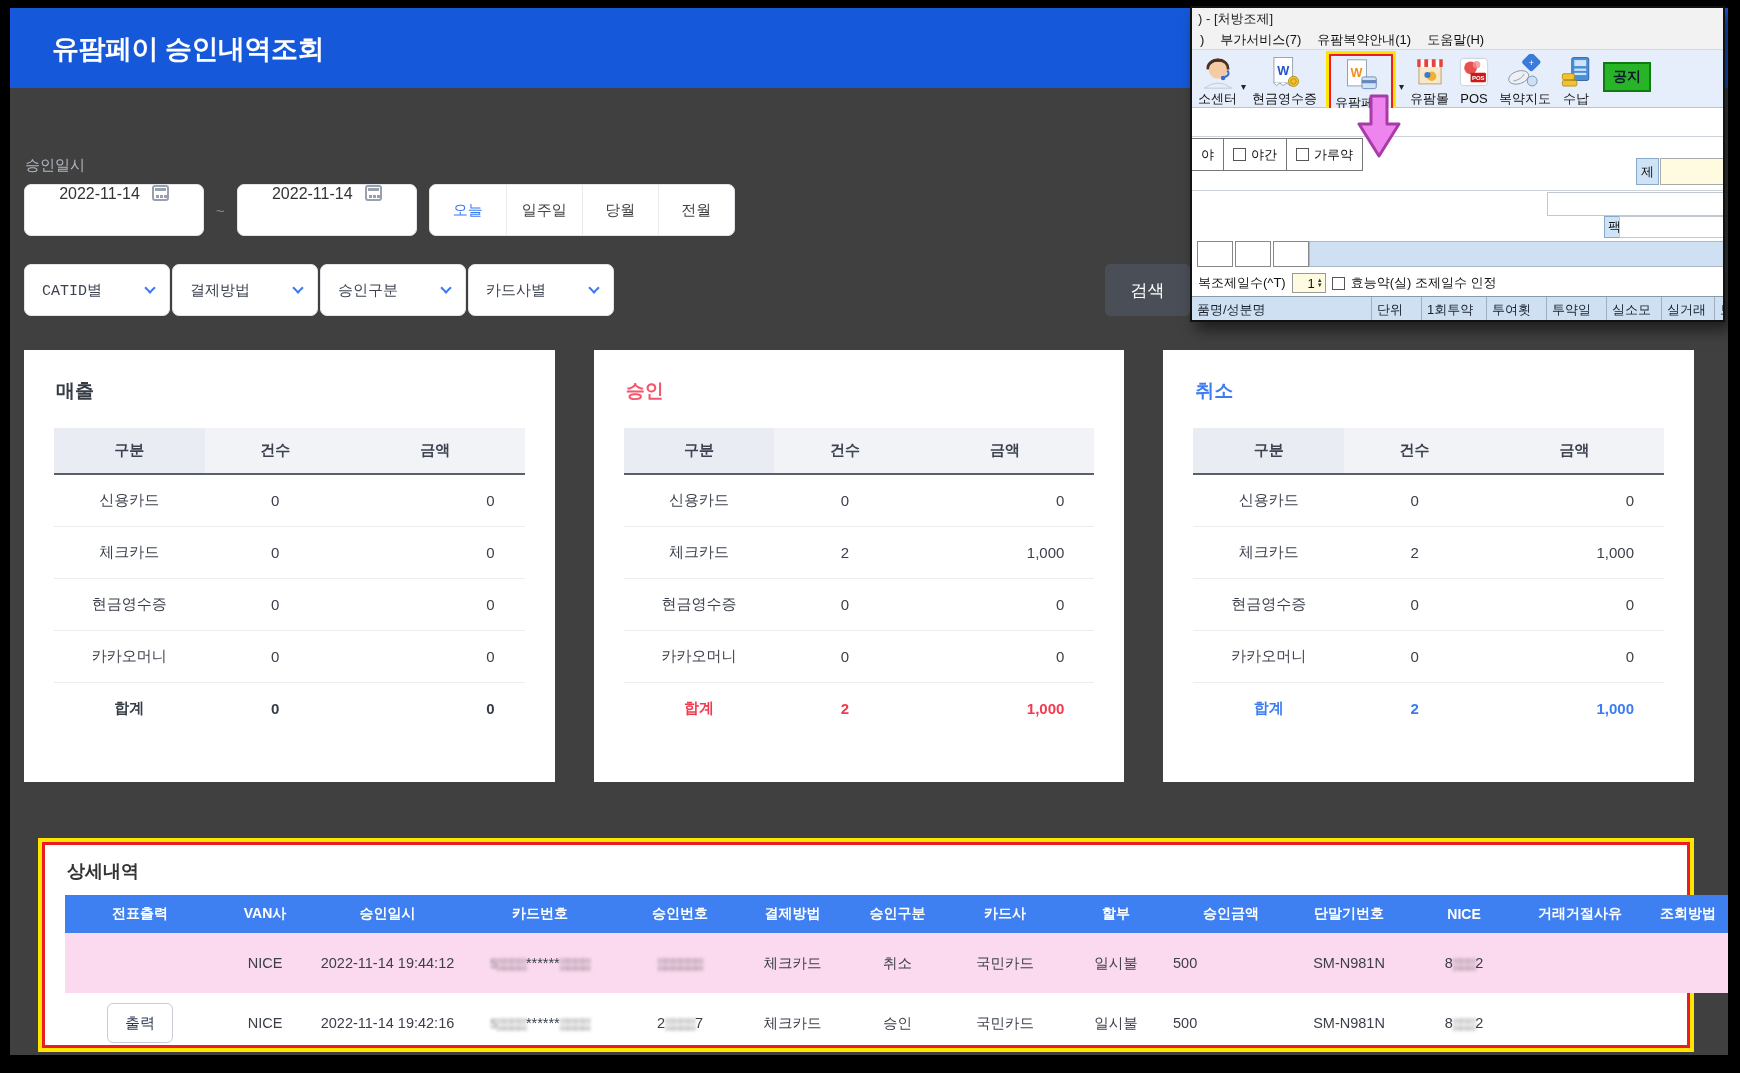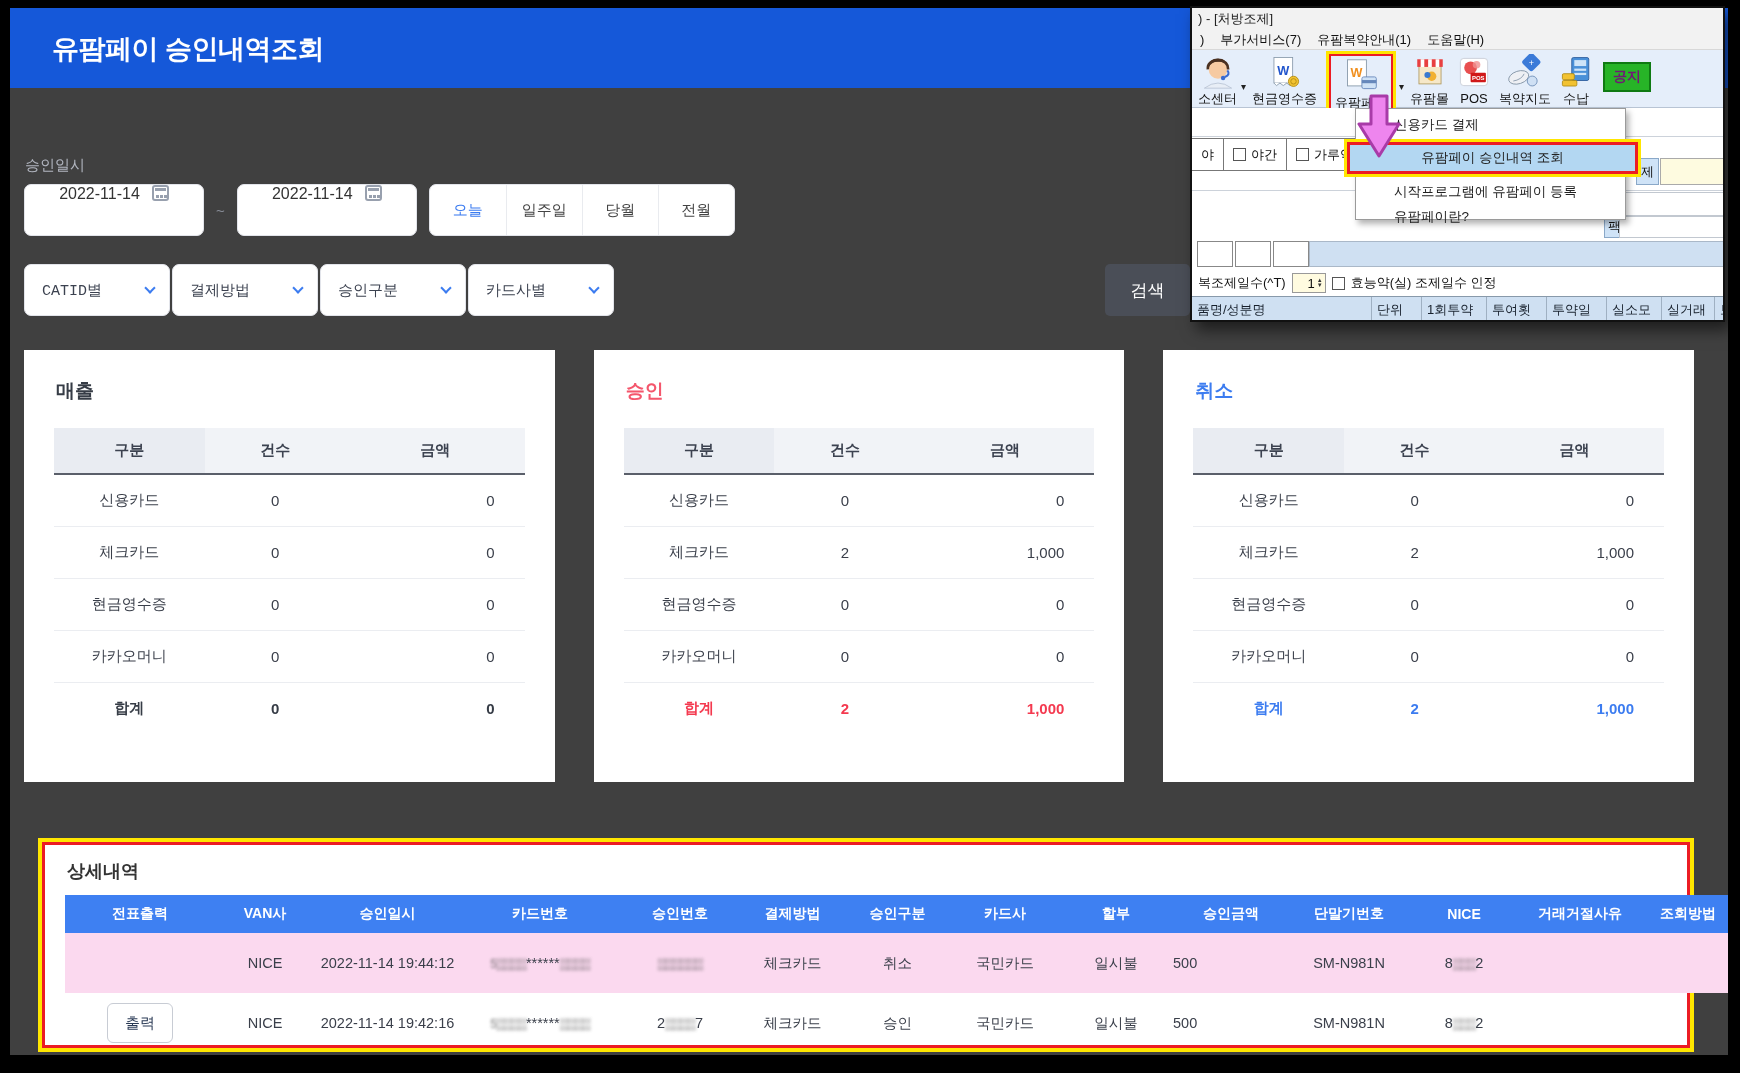--- a/index.html
+++ b/index.html
@@ -70,21 +70,21 @@
   .overlay{position:absolute;left:1190px;top:6px;width:535px;height:316px;background:#fff;border:2px solid #111;
            box-shadow:6px 8px 14px rgba(0,0,0,.55);overflow:hidden;font-size:13px;color:#111;}
   .ov-titlebar{height:22px;background:#f2f2f2;display:flex;align-items:center;padding-left:6px;font-size:13px;color:#222;}
   .ov-menubar{height:20px;background:#f2f2f2;display:flex;align-items:center;gap:16px;padding-left:8px;border-bottom:1px solid #d8d8d8;}
   .ov-toolbar{height:58px;background:#e5eefa;border-bottom:1px solid #b8c4d4;display:flex;align-items:flex-start;padding:2px 0 0 2px;}
   .tool-item{display:flex;flex-direction:column;align-items:center;justify-content:flex-start;padding:1px 4px;line-height:1;}
   .tool-item .t-ico{height:38px;display:flex;align-items:center;}
   .tool-item .t-lab{font-size:13px;margin-top:1px;white-space:nowrap;}
   .t-caret{font-size:10px;color:#222;align-self:center;margin:14px 2px 0 0;}
   .hl-tool{border:2px solid #ec1c24;outline:3px solid #ffe600;margin:2px 6px 0 8px;background:#e5eefa;}
-  .notice-badge{margin:10px 0 0 6px;background:#27b427;border:2px solid #0f7a12;color:#701a75;font-weight:bold;
+  .notice-badge{margin:10px 0 0 6px;background:#27b427;border:2px solid #0f7a12;color:#0f172a;font-weight:bold;
                 font-size:14px;padding:4px 8px;white-space:nowrap;}
   .ov-body{position:relative;height:214px;background:#fff;}
   .hline{position:absolute;left:0;right:0;height:1px;background:#ccd2da;}
   .cbx-row{position:absolute;left:0;top:30px;height:33px;display:flex;}
   .cbx-cell{border:1px solid #777;border-left:none;background:#fff;display:flex;align-items:center;gap:5px;padding:0 9px;font-size:13px;}
   .cbx{width:13px;height:13px;border:1.5px solid #555;background:#fff;display:inline-block;flex:none;}
   .ov-menu{position:absolute;left:163px;top:0;width:271px;height:112px;background:#fff;border:1px solid #9a9a9a;
            box-shadow:3px 4px 6px rgba(0,0,0,.3);padding-top:3px;z-index:3;}
   .menu-item{height:25px;display:flex;align-items:center;padding-left:38px;font-size:13.5px;color:#222;cursor:pointer;white-space:nowrap;}
   .menu-hl-wrap{position:relative;left:-12px;width:297px;border:3px solid #ffe600;margin:2px 0;z-index:4;}
@@ -480,30 +480,20 @@
             <span class="cbx"></span>
             <span>야간</span>
           </div>
           <div class="cbx-cell">
             <span class="cbx"></span>
             <span>가루약</span>
           </div>
         </div>
       <div class="hline" style="top:82px"></div>
 
-      <div class="ov-menu" id="ov-menu">
-          <div class="menu-item">신용카드 결제</div>
-          <div class="menu-hl-wrap">
-            <div class="menu-hl-inner">
-              <div class="menu-item hl">유팜페이 승인내역 조회</div>
-            </div>
-          </div>
-          <div class="menu-item">시작프로그램에 유팜페이 등록</div>
-          <div class="menu-item">유팜페이란?</div>
-        </div>
 
       <svg class="big-arrow" width="44" height="66" viewBox="0 0 44 66">
         <path d="M14 2 H30 V30 H42 L22 62 L2 30 H14 Z" fill="#ee85ee" stroke="#a83ba8" stroke-width="3" stroke-linejoin="round"></path>
       </svg>
 
       <div class="je-cell">제</div>
       <div class="yellow-field"></div>
       <div class="white-strip"></div>
       <div class="fax-cell">팩스</div>
       <div class="fax-field"></div>

